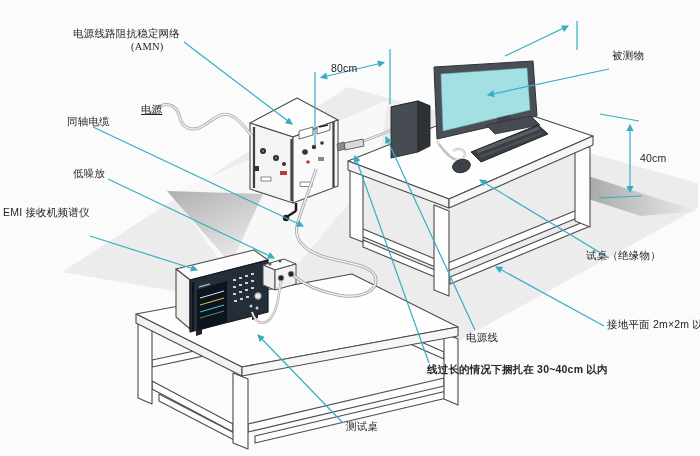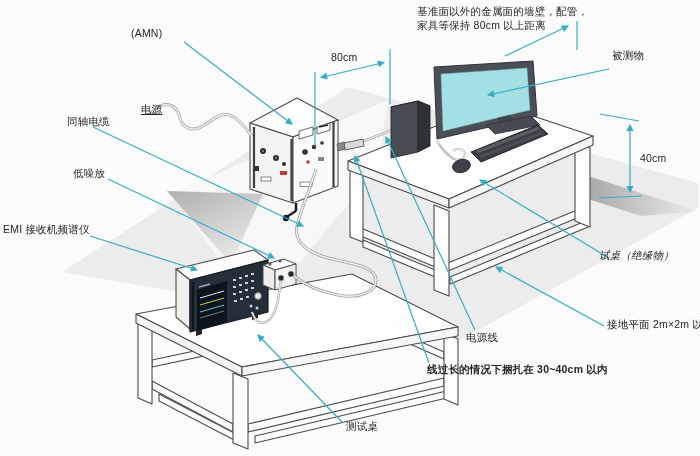--- a/index.html
+++ b/index.html
@@ -1,20 +1,20 @@
 <!DOCTYPE html>
 <html><head>
 <meta charset="utf-8">
 <style>
   html,body{margin:0;padding:0;background:#fff;}
   #stage{position:relative;width:700px;height:456px;background:#fbfbfb;overflow:hidden;
          font-family:"Liberation Sans",sans-serif;}
   #scene{position:absolute;left:0;top:0;}
   .lbl{position:absolute;font-size:10.5px;line-height:13px;color:#252525;white-space:nowrap;letter-spacing:.2px;}
-  .lbl .l2{padding-left:58px;}
+  .lbl .l2{padding-left:58px;font-family:Liberation Serif, serif;}
   .note{line-height:14px;}
 </style>
 </head>
 <body>
 
 <div id="stage">
 
 <svg id="scene" width="700" height="456" viewBox="0 0 700 456">
   <defs>
     <marker id="arr" viewBox="0 0 10 10" refX="8.5" refY="5" markerWidth="7" markerHeight="6" orient="auto-start-reverse">
@@ -204,32 +204,29 @@
     <line x1="609" y1="69" x2="488" y2="95" marker-end="url(#arr)"></line>
     <line x1="609" y1="258" x2="480" y2="180" marker-end="url(#arr)"></line>
     <line x1="604" y1="326" x2="496" y2="267" marker-end="url(#arr)"></line>
     <line x1="475" y1="330" x2="386" y2="137" marker-end="url(#arr)"></line>
     <line x1="429" y1="363" x2="355" y2="156" marker-end="url(#arr)"></line>
     <line x1="343" y1="423" x2="258" y2="335" marker-end="url(#arr)"></line>
   </g>
 </svg>
 
 <div class="lbl" style="left:73px;top:27px;">
+  <div>电源线路阻抗稳定网络</div>
   <div class="l2">(AMN)</div>
 </div>
 <div class="lbl" style="left:141px;top:103px;text-decoration:underline;">电源</div>
 <div class="lbl" style="left:45px;top:115px;margin-left:22px;">同轴电缆</div>
 <div class="lbl" style="left:73px;top:167px;text-align:center;">低噪放</div>
-<div class="lbl" style="left:3px;top:223px;">EMI 接收机频谱仪</div>
-<div class="lbl note" style="left:417px;top:4px;">
-  <div>基准面以外的金属面的墙壁，配管，</div>
-  <div>家具等保持 80cm 以上距离</div>
-</div>
+<div class="lbl" style="left:3px;top:206px;">EMI 接收机频谱仪</div>
 <div class="lbl" style="left:612px;top:49px;">被测物</div>
-<div class="lbl" style="left:331px;top:51px;">80cm</div>
+<div class="lbl" style="left:331px;top:62px;">80cm</div>
 <div class="lbl" style="left:640px;top:152px;text-align:right;">40cm</div>
-<div class="lbl" style="left:599px;top:249px;font-style:italic;">试桌（绝缘物）</div>
+<div class="lbl" style="left:586px;top:249px;">试桌（绝缘物）</div>
 <div class="lbl" style="left:607px;top:318px;">接地平面 2m×2m 以上</div>
 <div class="lbl" style="left:466px;top:331px;">电源线</div>
 <div class="lbl" style="left:427px;top:363px;font-weight:bold;">线过长的情况下捆扎在 30~40cm 以内</div>
 <div class="lbl" style="left:346px;top:420px;">测试桌</div>
 
 </div>
 
 </body></html>

